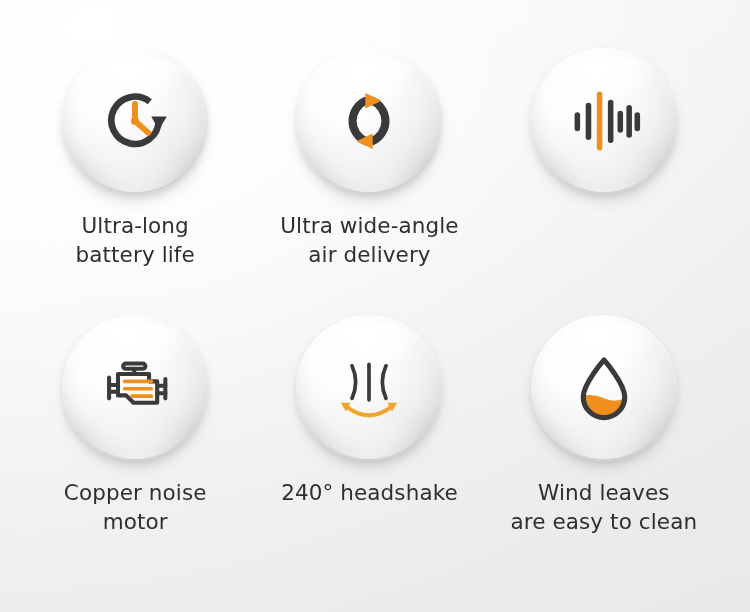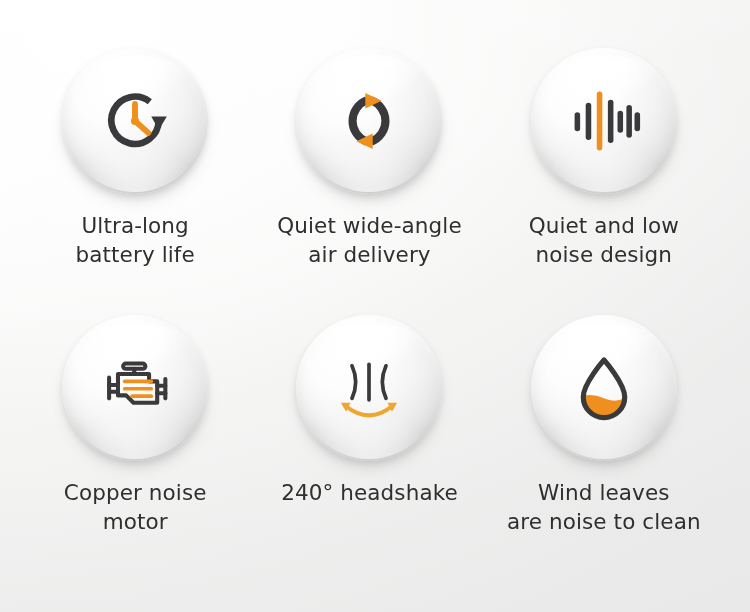--- a/index.html
+++ b/index.html
@@ -168,43 +168,41 @@
 
           <path d="M47 22 A30 30 0 0 0 47 78" fill="none" stroke="#3a3a3c" stroke-width="11" stroke-linecap="butt"></path>
 
           <path d="M53 78 A30 30 0 0 0 53 22" fill="none" stroke="#3a3a3c" stroke-width="11" stroke-linecap="butt"></path>
 
           <path d="M45 12 L45 33 L67 22.5 Z" fill="#ef901e"></path>
 
           <path d="M55 88 L55 67 L33 77.5 Z" fill="#ef901e"></path>
         </svg>
       </div>
-      <div class="caption">Quiet wide-angle
+      <div class="caption">Ultra wide-angle
 air delivery</div>
     </div>
 
     <div class="feature-cell">
       <div class="orb">
         <span class="orb-gloss"></span>
         <span class="orb-spec-a"></span>
         <span class="orb-spec-b"></span>
         <svg class="orb-icon" viewBox="0 0 100 100">
           <g stroke-linecap="round" stroke-width="7.5" fill="none">
             <line x1="14" y1="42" x2="14" y2="60" stroke="#3a3a3c"></line>
             <line x1="29" y1="29" x2="29" y2="72" stroke="#3a3a3c"></line>
             <line x1="44" y1="14" x2="44" y2="86" stroke="#ef901e"></line>
             <line x1="59" y1="25" x2="59" y2="76" stroke="#3a3a3c"></line>
             <line x1="72" y1="40" x2="72" y2="62" stroke="#3a3a3c"></line>
             <line x1="84" y1="32" x2="84" y2="69" stroke="#3a3a3c"></line>
             <line x1="95" y1="42" x2="95" y2="60" stroke="#3a3a3c"></line>
           </g>
         </svg>
       </div>
-      <div class="caption">Quiet and low
-noise design</div>
     </div>
 
     <div class="feature-cell">
       <div class="orb">
         <span class="orb-gloss"></span>
         <span class="orb-spec-a"></span>
         <span class="orb-spec-b"></span>
         <svg class="orb-icon" viewBox="0 0 100 100">
           <g stroke="#3a3a3c" fill="none" stroke-width="5.5" stroke-linejoin="round" stroke-linecap="round">
 
@@ -267,17 +265,17 @@
           </defs>
 
           <g clip-path="url(#dropClip)">
             <path d="M16 62 Q33 56 50 64 Q67 72 84 60 L84 96 L16 96 Z" fill="#ef901e"></path>
           </g>
 
           <path d="M50 12 C50 12 22 44 22 62 A28 28 0 0 0 78 62 C78 44 50 12 50 12 Z" fill="none" stroke="#3a3a3c" stroke-width="7" stroke-linejoin="round"></path>
         </svg>
       </div>
       <div class="caption">Wind leaves
-are noise to clean</div>
+are easy to clean</div>
     </div>
 
   </div>
 </div>
 
 </body></html>

